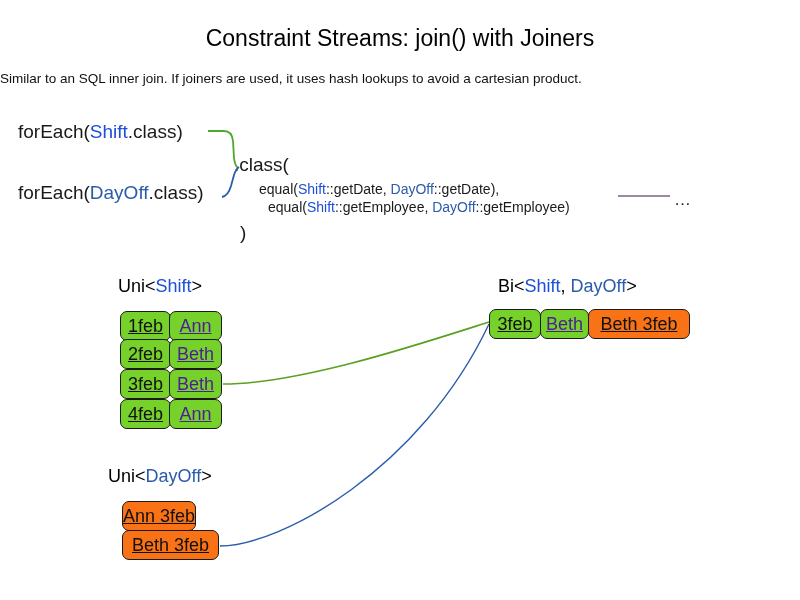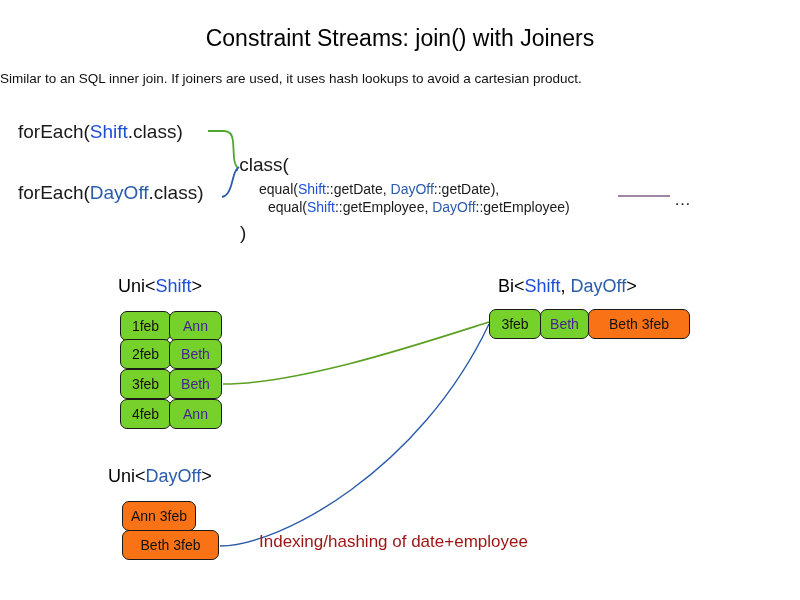--- a/index.html
+++ b/index.html
@@ -22,21 +22,21 @@
   #eq2{left:259px;top:198px;margin-left:9px;}
   #join-close{left:240px;top:221px;}
   #ellipsis{left:674px;top:190px;font-size:17px;color:#222;line-height:20px;}
 
   #lbl-uni-shift{left:118px;top:275px;font-size:18px;line-height:22px;}
   #lbl-uni-dayoff{left:108px;top:465px;font-size:18px;line-height:22px;}
   #lbl-bi{left:498px;top:275px;font-size:18px;line-height:22px;}
 
   .fact{position:absolute;box-sizing:border-box;border:1.6px solid #1a1a1a;border-radius:7px;
         display:flex;align-items:center;justify-content:center;
-        font-size:14px;line-height:20px;white-space:nowrap;}
+        font-size:18px;line-height:20px;white-space:nowrap;text-decoration:underline;}
   .green{background:#7ed321;background:#76d22b;}
   .blue{background:#f97316;}
   .t-date{color:#111;}
   .t-name{color:#4c1d95;}
   .t-dark{color:#111;}
 
   #annot{left:259px;top:530px;font-size:17px;line-height:23px;color:#9e1313;}
   #svg-lines{position:absolute;left:0;top:0;width:800px;height:600px;pointer-events:none;}
 </style>
 </head>
@@ -85,14 +85,13 @@
 <div class="fact green t-name" style="left:169px;top:399px;width:53px;height:30px;">Ann</div>
 
 <div class="fact blue t-dark" style="left:122px;top:501px;width:74px;height:30px;">Ann 3feb</div>
 <div class="fact blue t-dark" style="left:122px;top:530px;width:97px;height:30px;">Beth 3feb</div>
 
 <div class="fact green t-date" style="left:489px;top:309px;width:52px;height:30px;">3feb</div>
 <div class="fact green t-name" style="left:540px;top:309px;width:49px;height:30px;">Beth</div>
 <div class="fact blue t-dark" style="left:588px;top:309px;width:102px;height:30px;">Beth 3feb</div>
 
 <div class="abs" id="annot">
-  <div>Indexing/hashing of date+employee</div>
 </div>
 
 </body></html>

